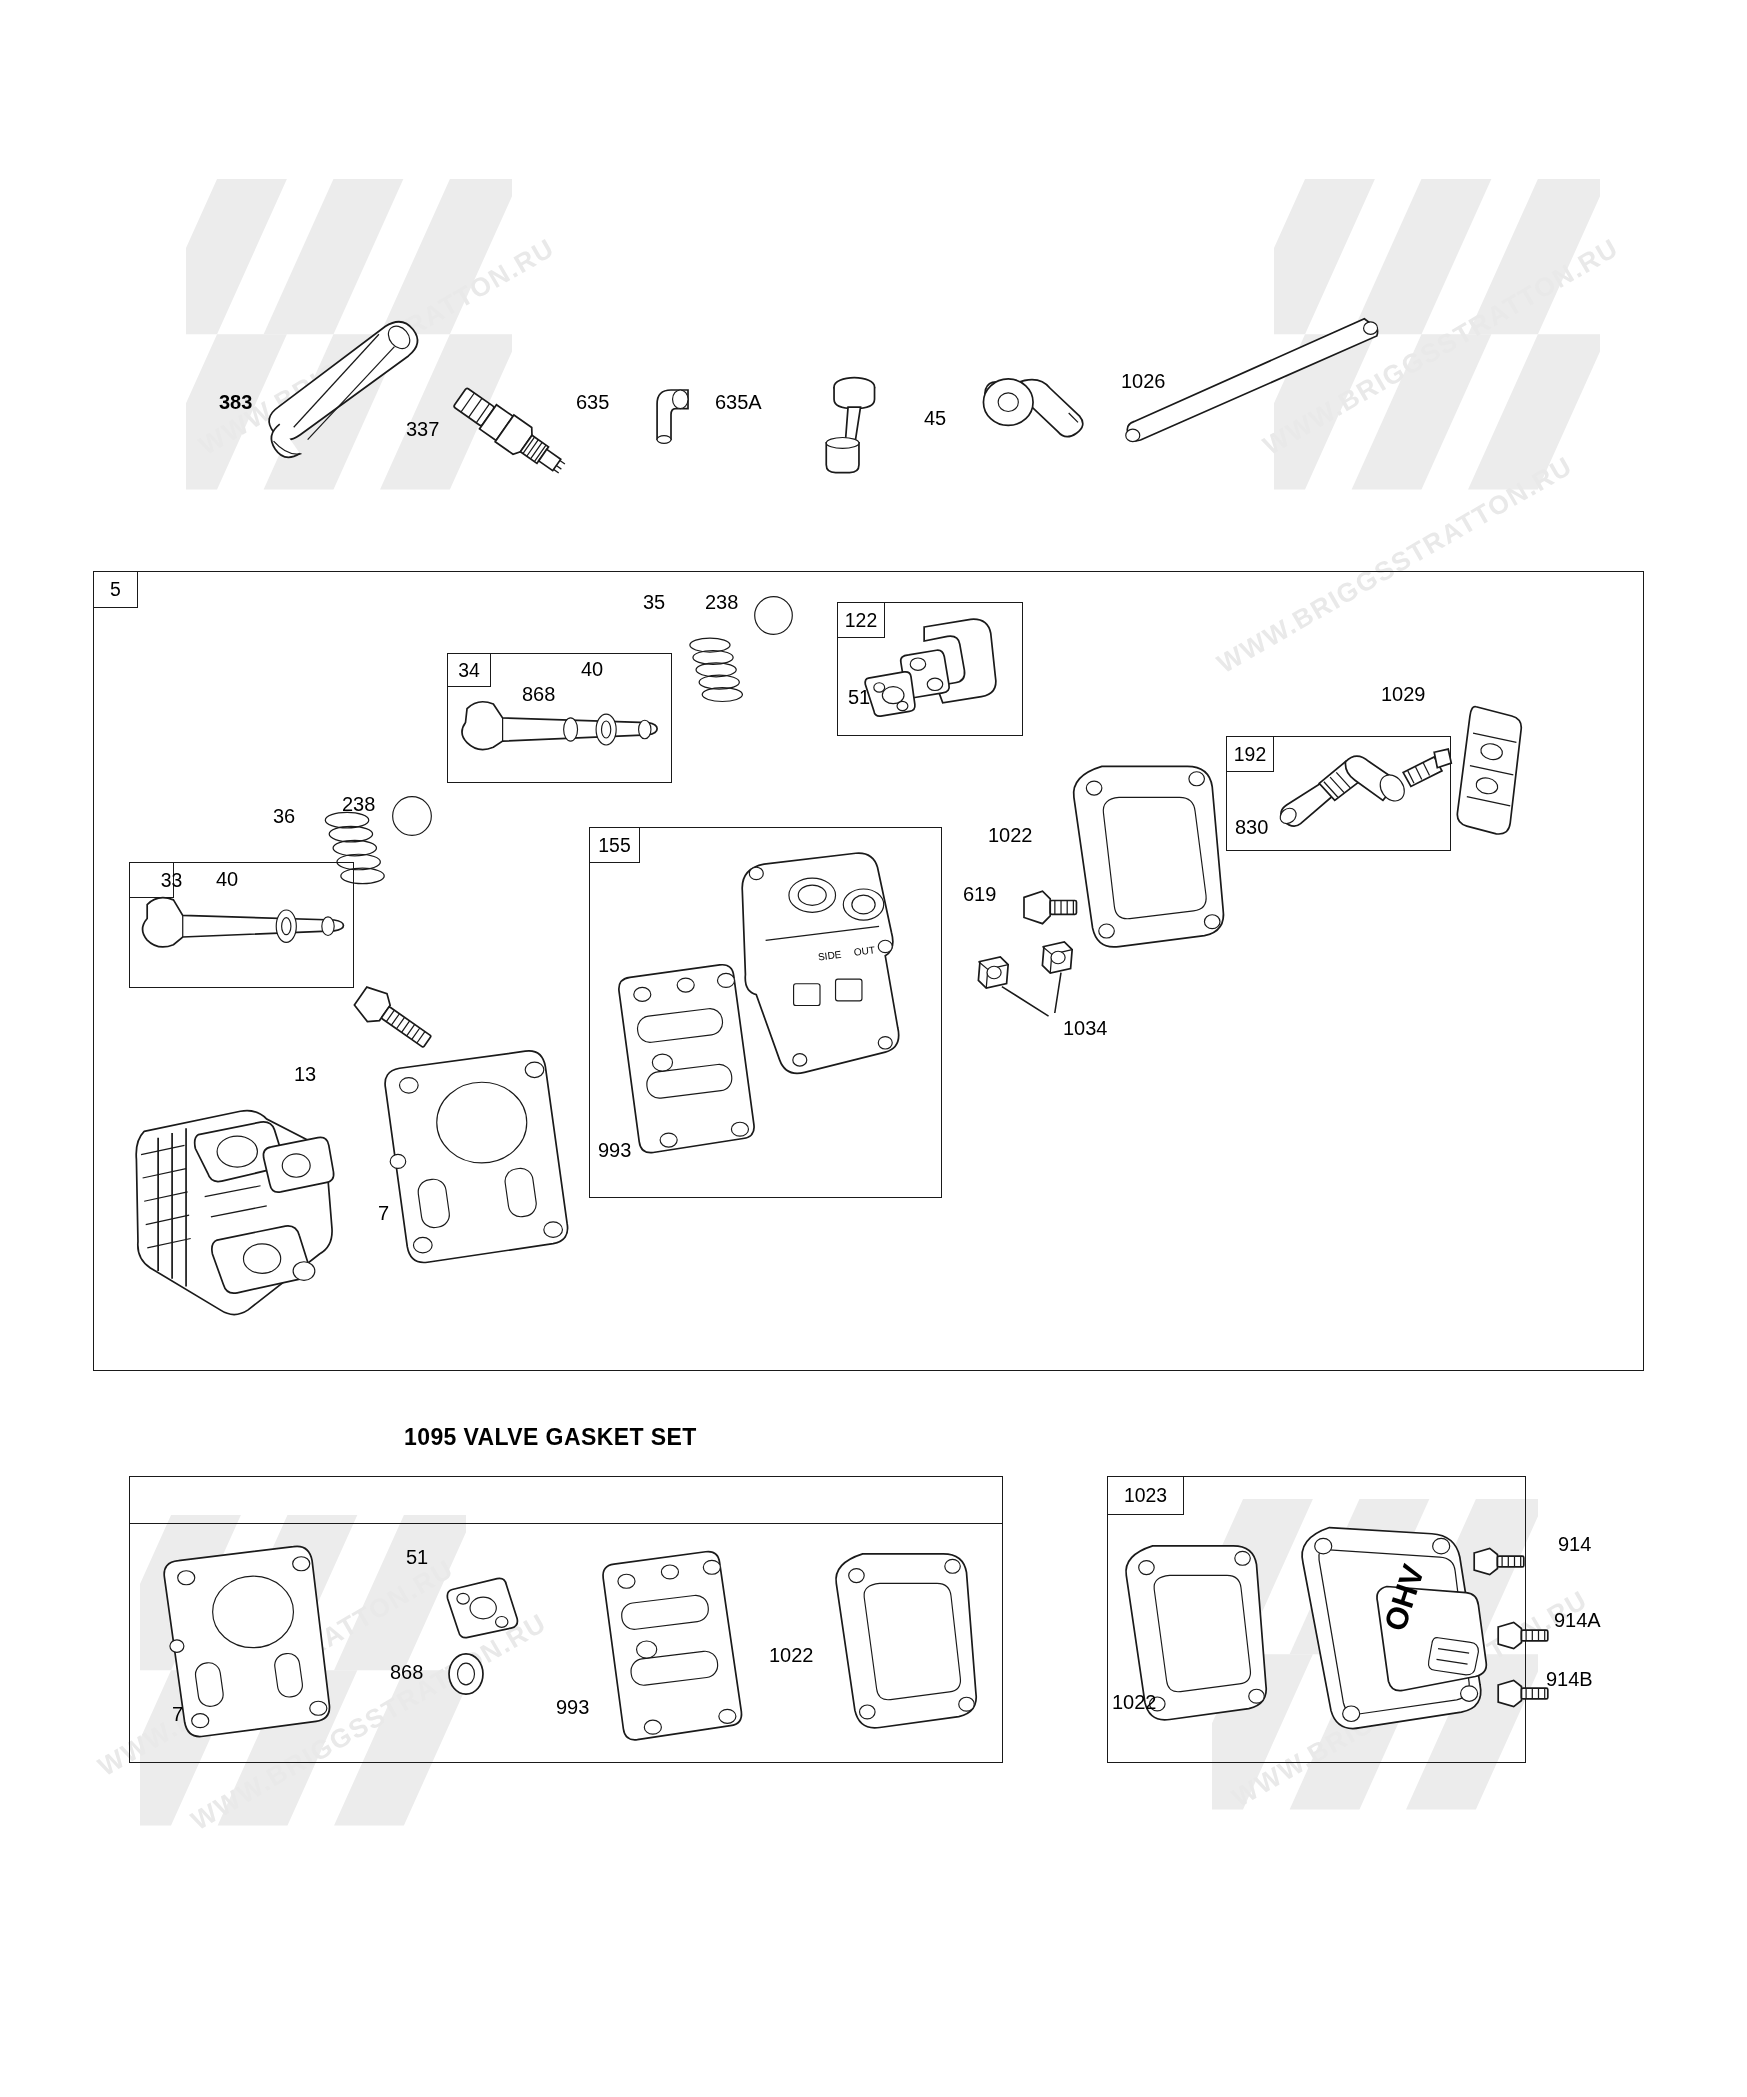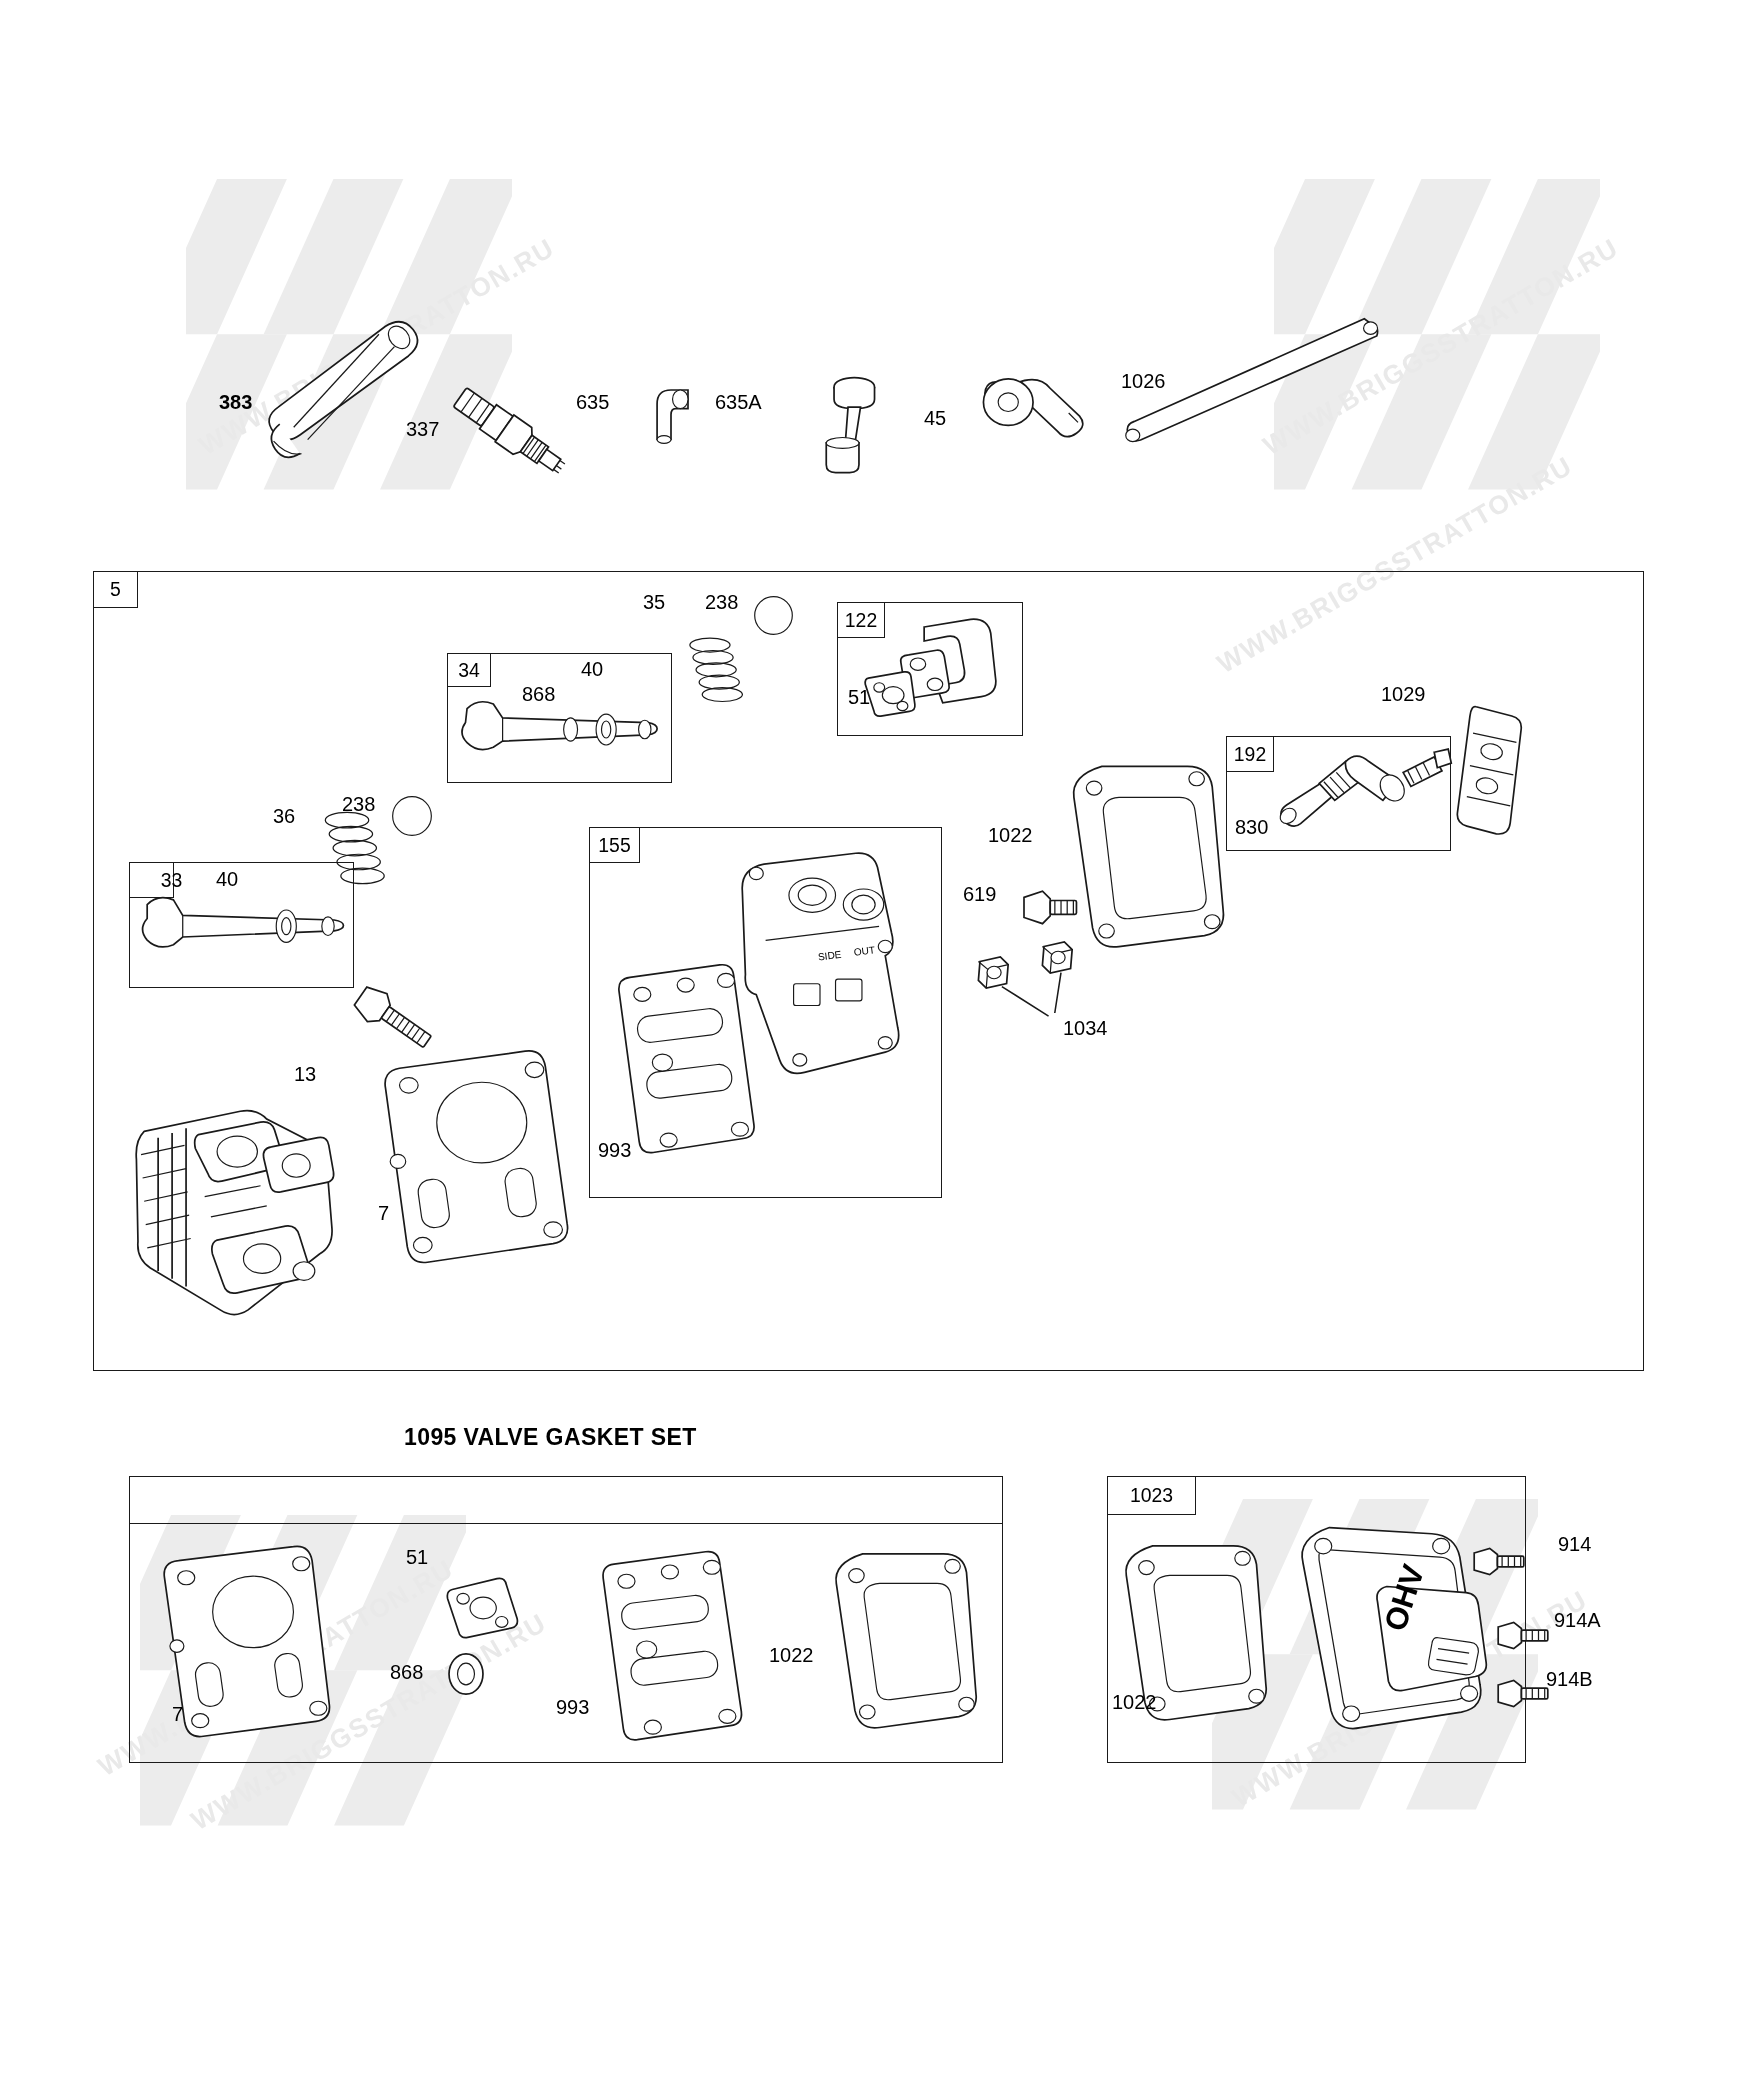--- a/index.html
+++ b/index.html
@@ -436,21 +436,21 @@
       <path class="fillw-t" d="M68 48 L142 48 q16 0 18 16 L172 170 q2 16 -14 18 L82 198 q-16 2 -18 -14 L48 66 q-2 -16 20 -18 Z"></path>
       <ellipse class="fillw-t" cx="38" cy="38" rx="10" ry="9"></ellipse>
       <ellipse class="fillw-t" cx="162" cy="26" rx="10" ry="9"></ellipse>
       <ellipse class="fillw-t" cx="180" cy="204" rx="10" ry="9"></ellipse>
       <ellipse class="fillw-t" cx="52" cy="214" rx="10" ry="9"></ellipse>
     </svg>
   </div>
   <div class="lbl" style="left:769px;top:1645px;">1022</div>
 
   <div class="box" style="left:1107px;top:1476px;width:419px;height:287px;"></div>
-  <div class="tagbox" style="left:1107px;top:1476px;width:89px;height:39px;">1023</div>
+  <div class="tagbox" style="left:1107px;top:1476px;width:77px;height:39px;">1023</div>
 
   <div class="art" style="left:1117px;top:1538px;">
     <svg width="155" height="194" viewBox="0 0 200 250">
       <path class="fillw" d="M46 10 L150 10 q26 0 30 24 L192 188 q4 26 -22 32 L68 234 q-26 4 -32 -22 L12 48 q-4 -26 34 -38 Z"></path>
       <path class="fillw-t" d="M68 48 L142 48 q16 0 18 16 L172 170 q2 16 -14 18 L82 198 q-16 2 -18 -14 L48 66 q-2 -16 20 -18 Z"></path>
       <ellipse class="fillw-t" cx="38" cy="38" rx="10" ry="9"></ellipse>
       <ellipse class="fillw-t" cx="162" cy="26" rx="10" ry="9"></ellipse>
       <ellipse class="fillw-t" cx="180" cy="204" rx="10" ry="9"></ellipse>
       <ellipse class="fillw-t" cx="52" cy="214" rx="10" ry="9"></ellipse>
     </svg>

